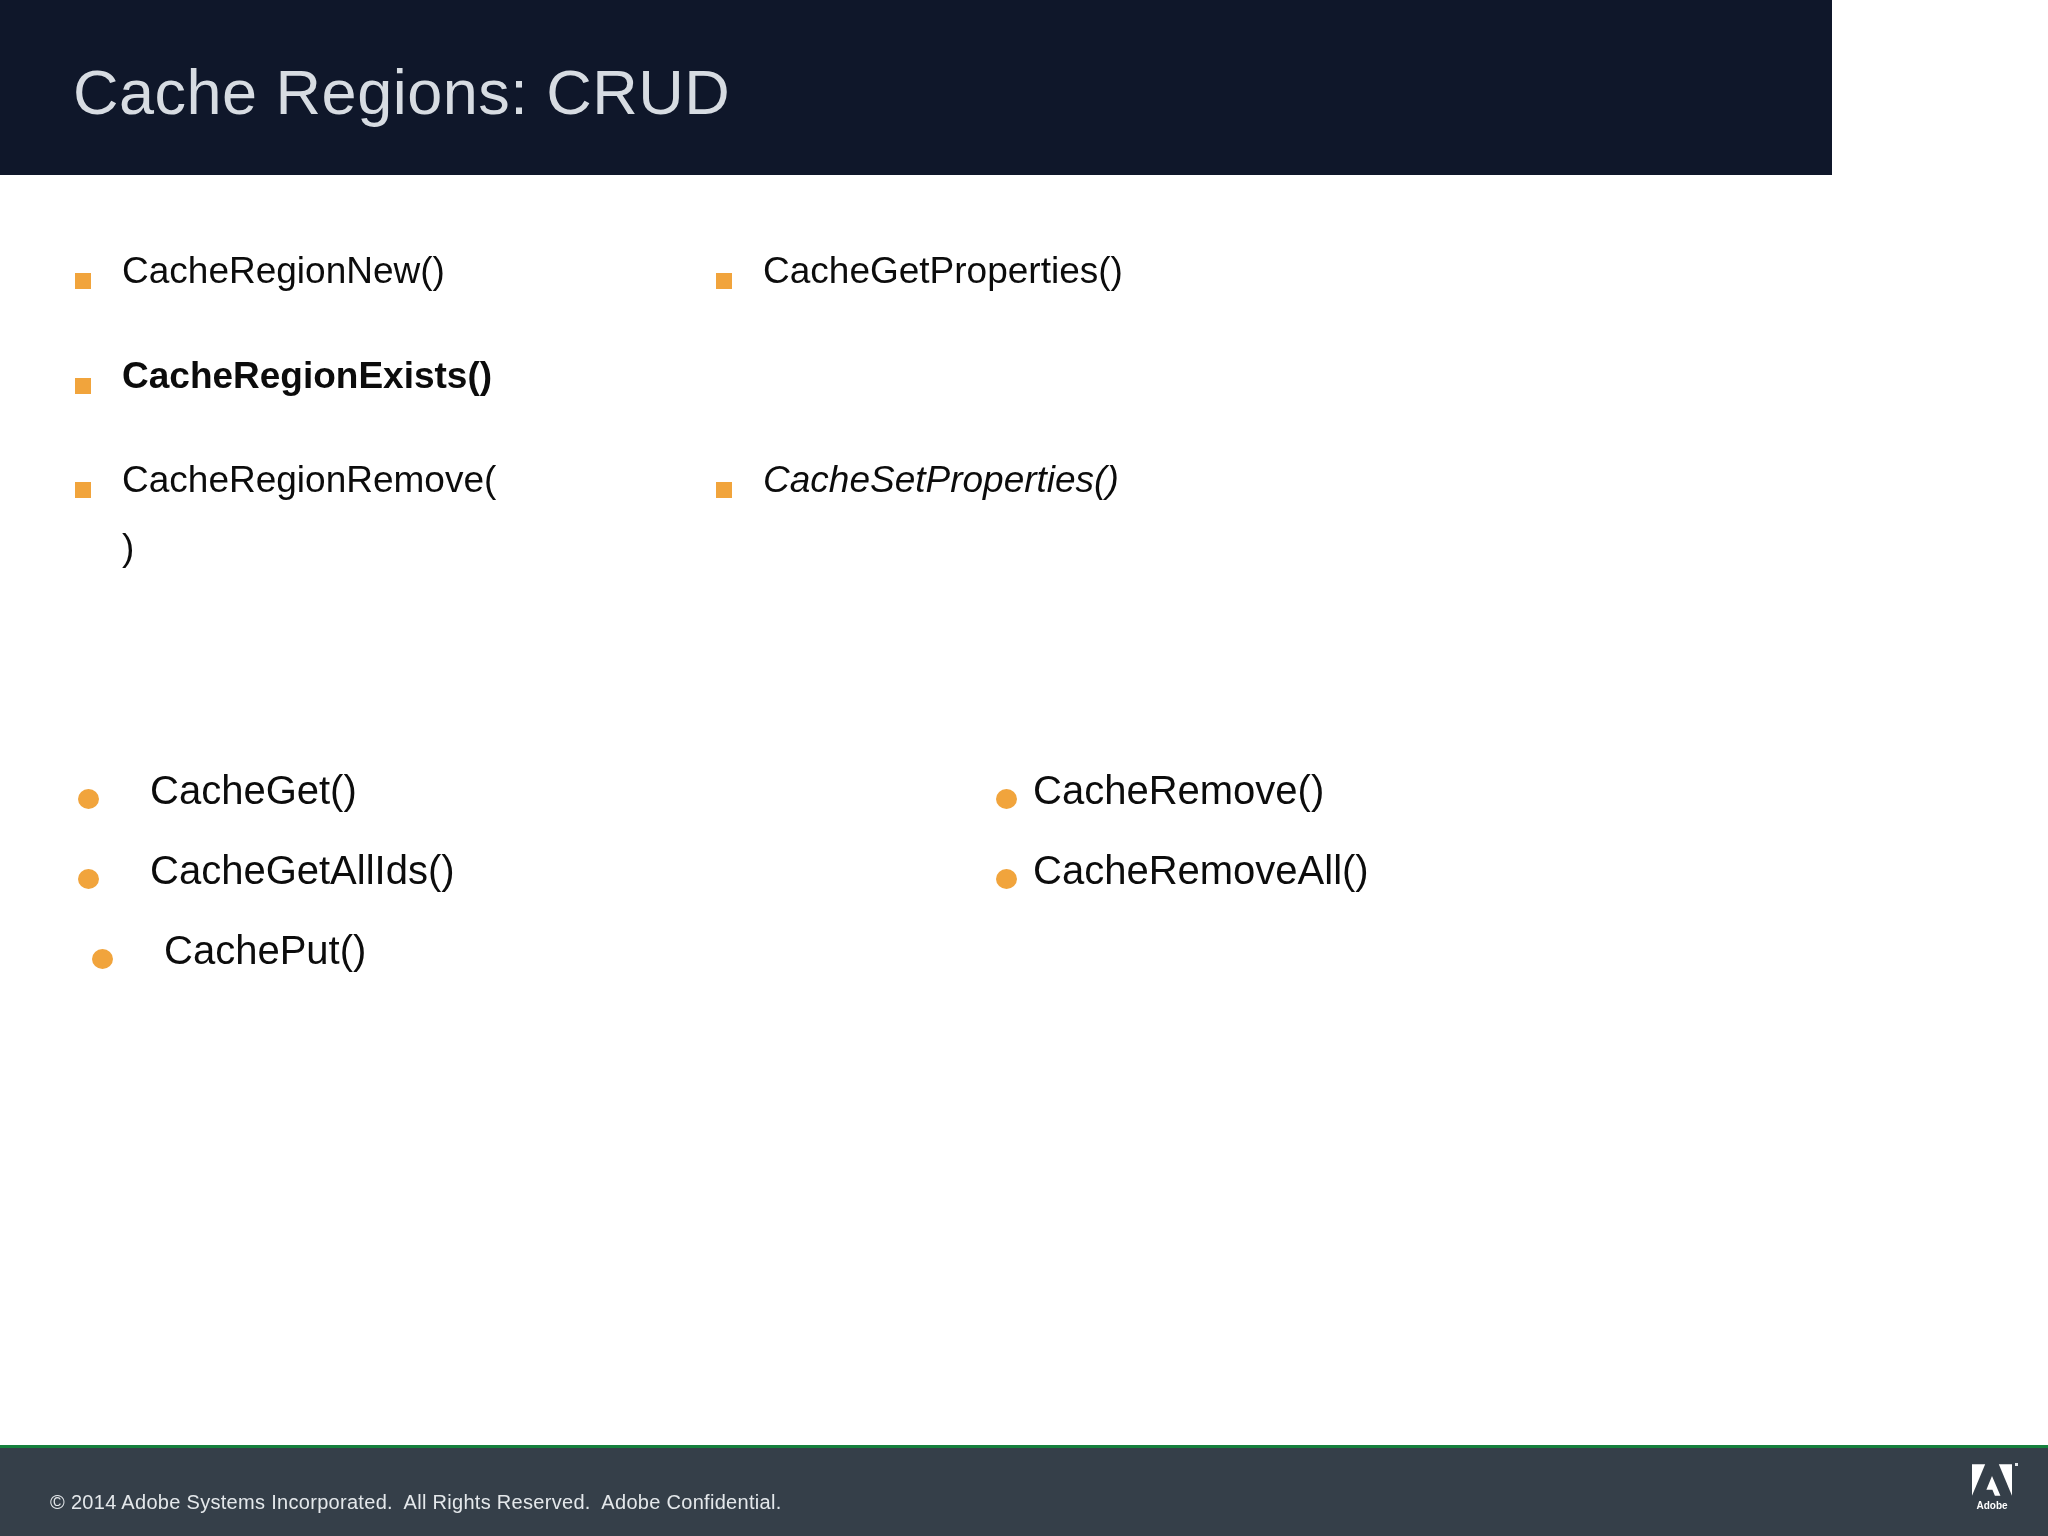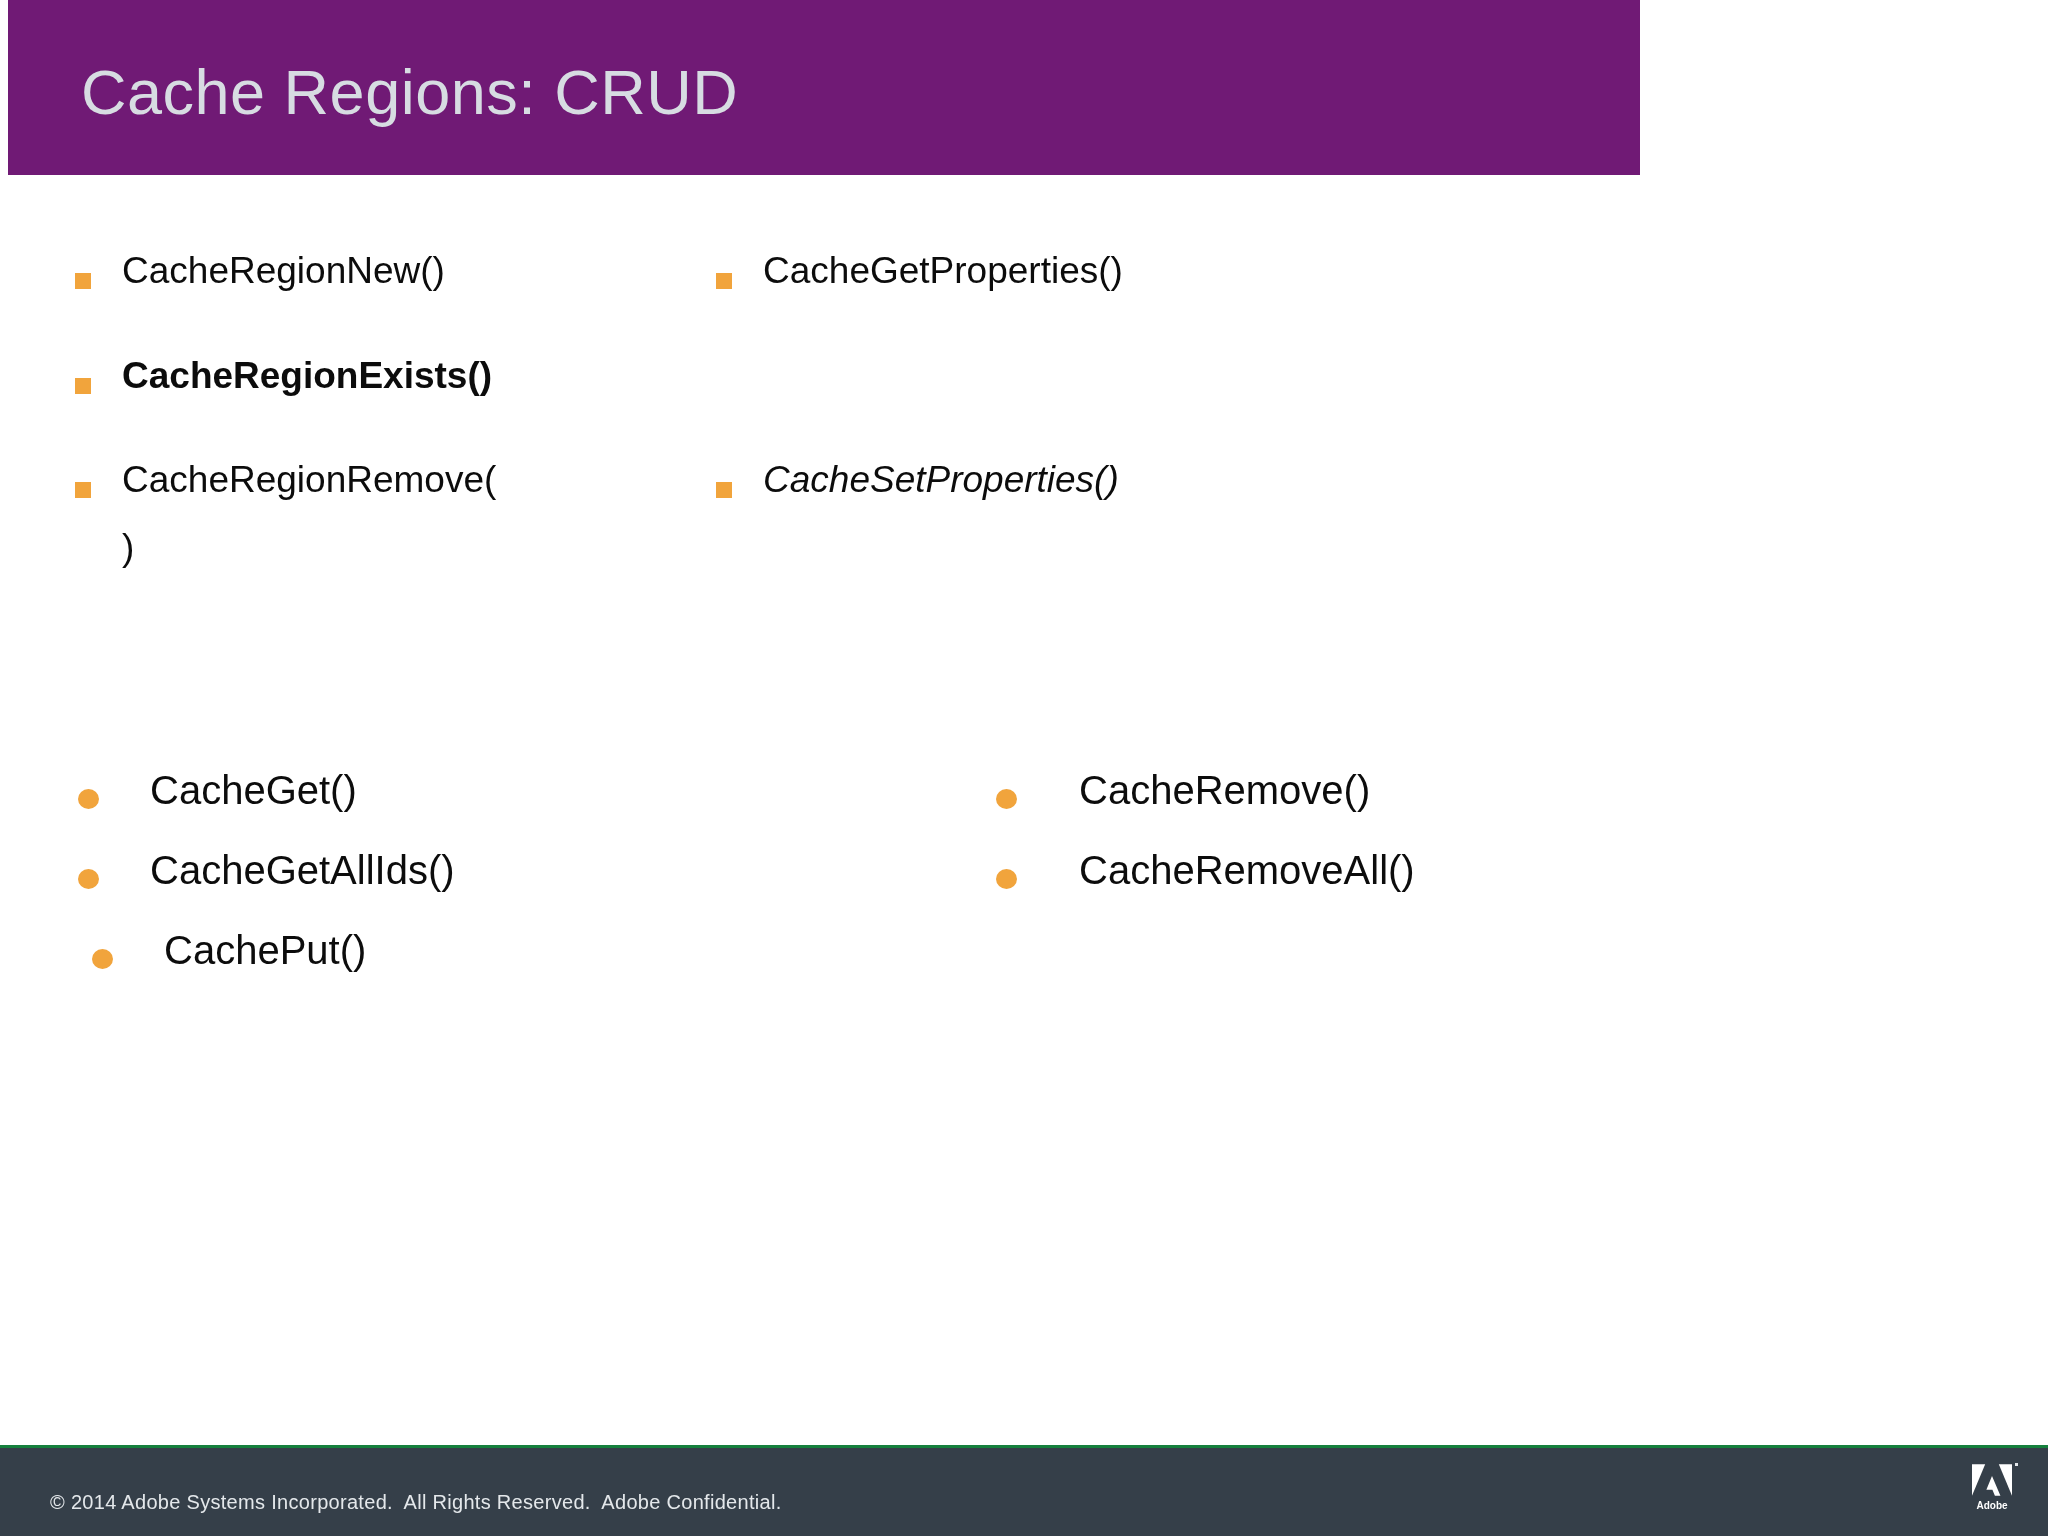--- a/index.html
+++ b/index.html
@@ -8,23 +8,23 @@
     width: 2048px;
     height: 1536px;
     background: #ffffff;
     overflow: hidden;
     font-family: "Liberation Sans", "DejaVu Sans", sans-serif;
   }
 
   
   .title-bar {
     position: absolute;
-    left: 8px; top: 0;
-    width: 1632px; height: 175px;
-    background: #701a75;
+    left: 0; top: 0;
+    width: 1832px; height: 175px;
+    background: #0f172a;
   }
   .slide-title {
     position: absolute;
     left: 73px; top: 55px;
     font-size: 63px;
     line-height: 75px;
     font-weight: 400;
     color: #D7DCE2;
     letter-spacing: 0.5px;
     white-space: nowrap;
@@ -64,21 +64,21 @@
     line-height: 80px;
   }
   .rd-bullet {
     position: absolute;
     left: 0; top: 39px;
     width: 21px; height: 20px;
     border-radius: 50%;
     background: #F1A43C;
   }
   .bot-item.bl .txt { margin-left: 72px; }
-  .bot-item.br .txt { margin-left: 83px; }
+  .bot-item.br .txt { margin-left: 37px; }
 
   .bl-1 { left: 78px;  top: 750px; width: 800px; }
   .bl-2 { left: 78px;  top: 830px; width: 800px; }
   .bl-3 { left: 92px;  top: 910px; width: 800px; }
   .br-1 { left: 996px; top: 750px; width: 800px; }
   .br-2 { left: 996px; top: 830px; width: 800px; }
 
   
   .footer-bar {
     position: absolute;

